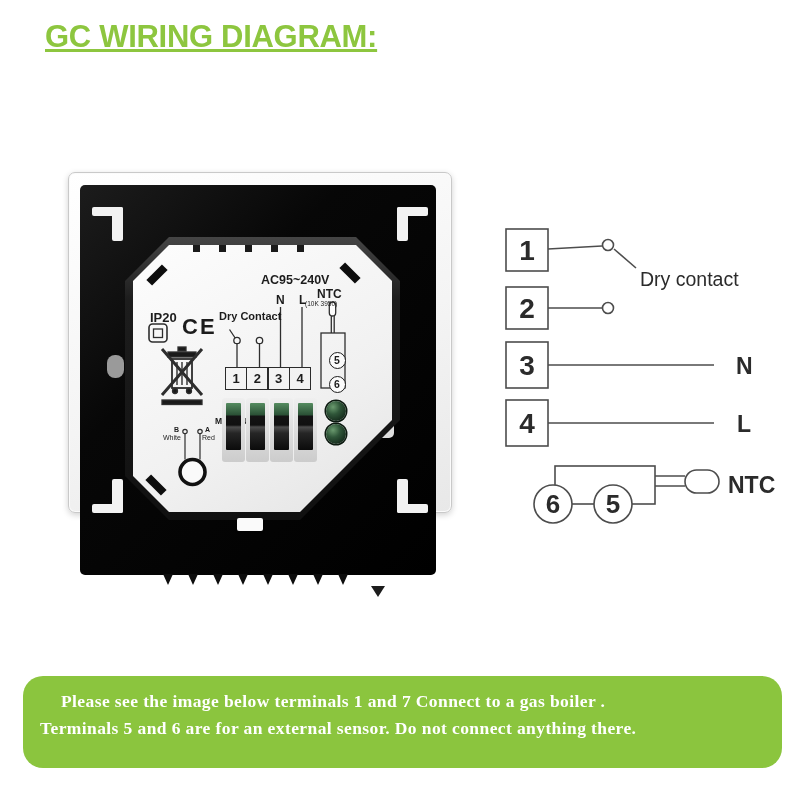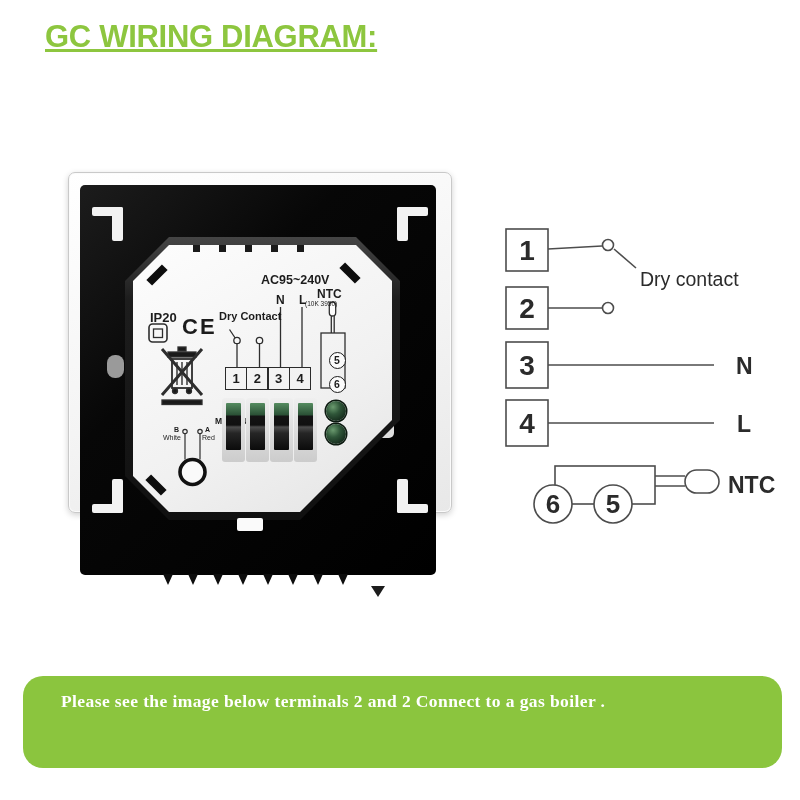--- a/index.html
+++ b/index.html
@@ -247,14 +247,15 @@
   <text x="49" y="229" font-size="28" font-weight="bold" text-anchor="middle">4</text>
   <text x="162" y="82" font-size="19.5">Dry contact</text>
   <text x="258" y="170" font-size="23" font-weight="bold">N</text>
   <text x="259" y="228" font-size="23" font-weight="bold">L</text>
   <text x="75" y="309" font-size="26" font-weight="bold" text-anchor="middle">6</text>
   <text x="135" y="309" font-size="26" font-weight="bold" text-anchor="middle">5</text>
   <text x="250" y="289" font-size="23" font-weight="bold">NTC</text>
 </svg>
 
 <div class="banner" style="background: rgb(139, 197, 62);">
-  <div class="indent">Please see the image below terminals 2 and 2 Connect to a gas boiler .</div>
+  <div class="indent">Please see the image below terminals 1 and 7 Connect to a gas boiler .</div>
+  <div>Terminals 5 and 6 are for an external sensor. Do not connect anything there.</div>
 </div>
 
 </body></html>

